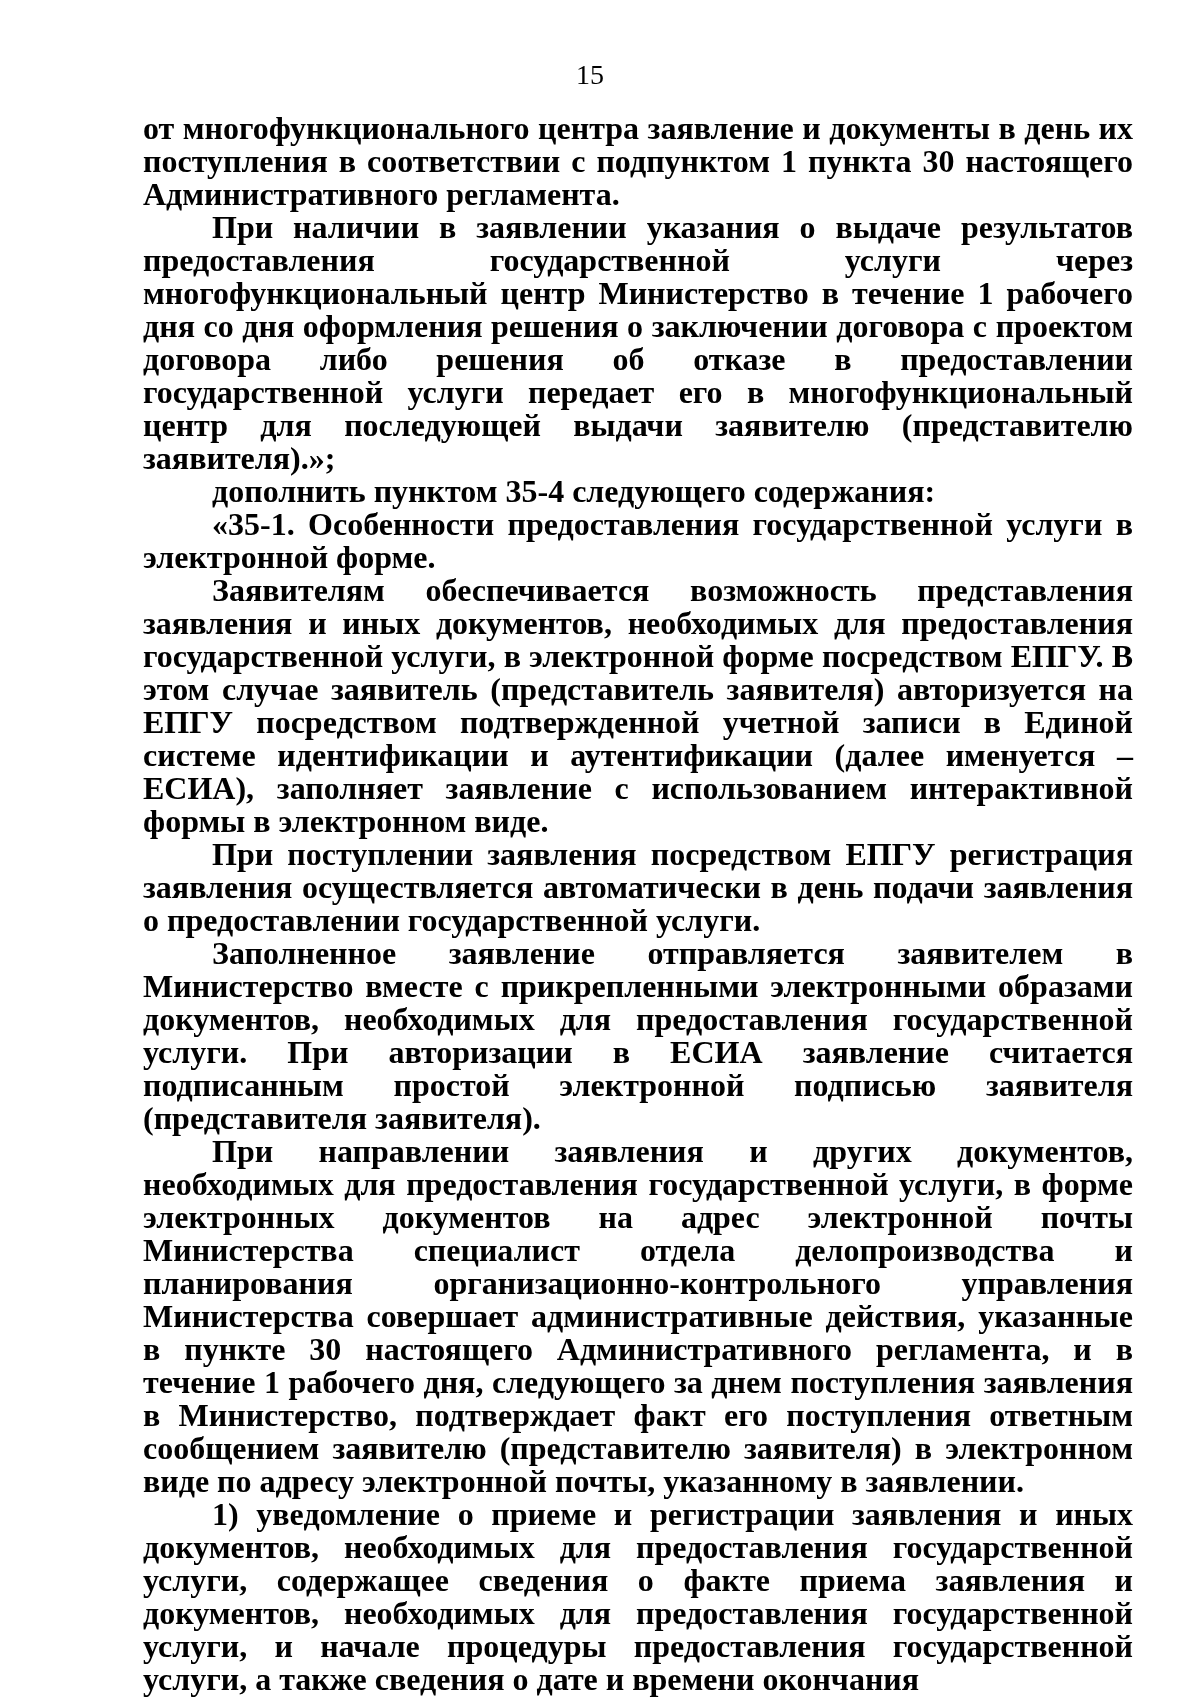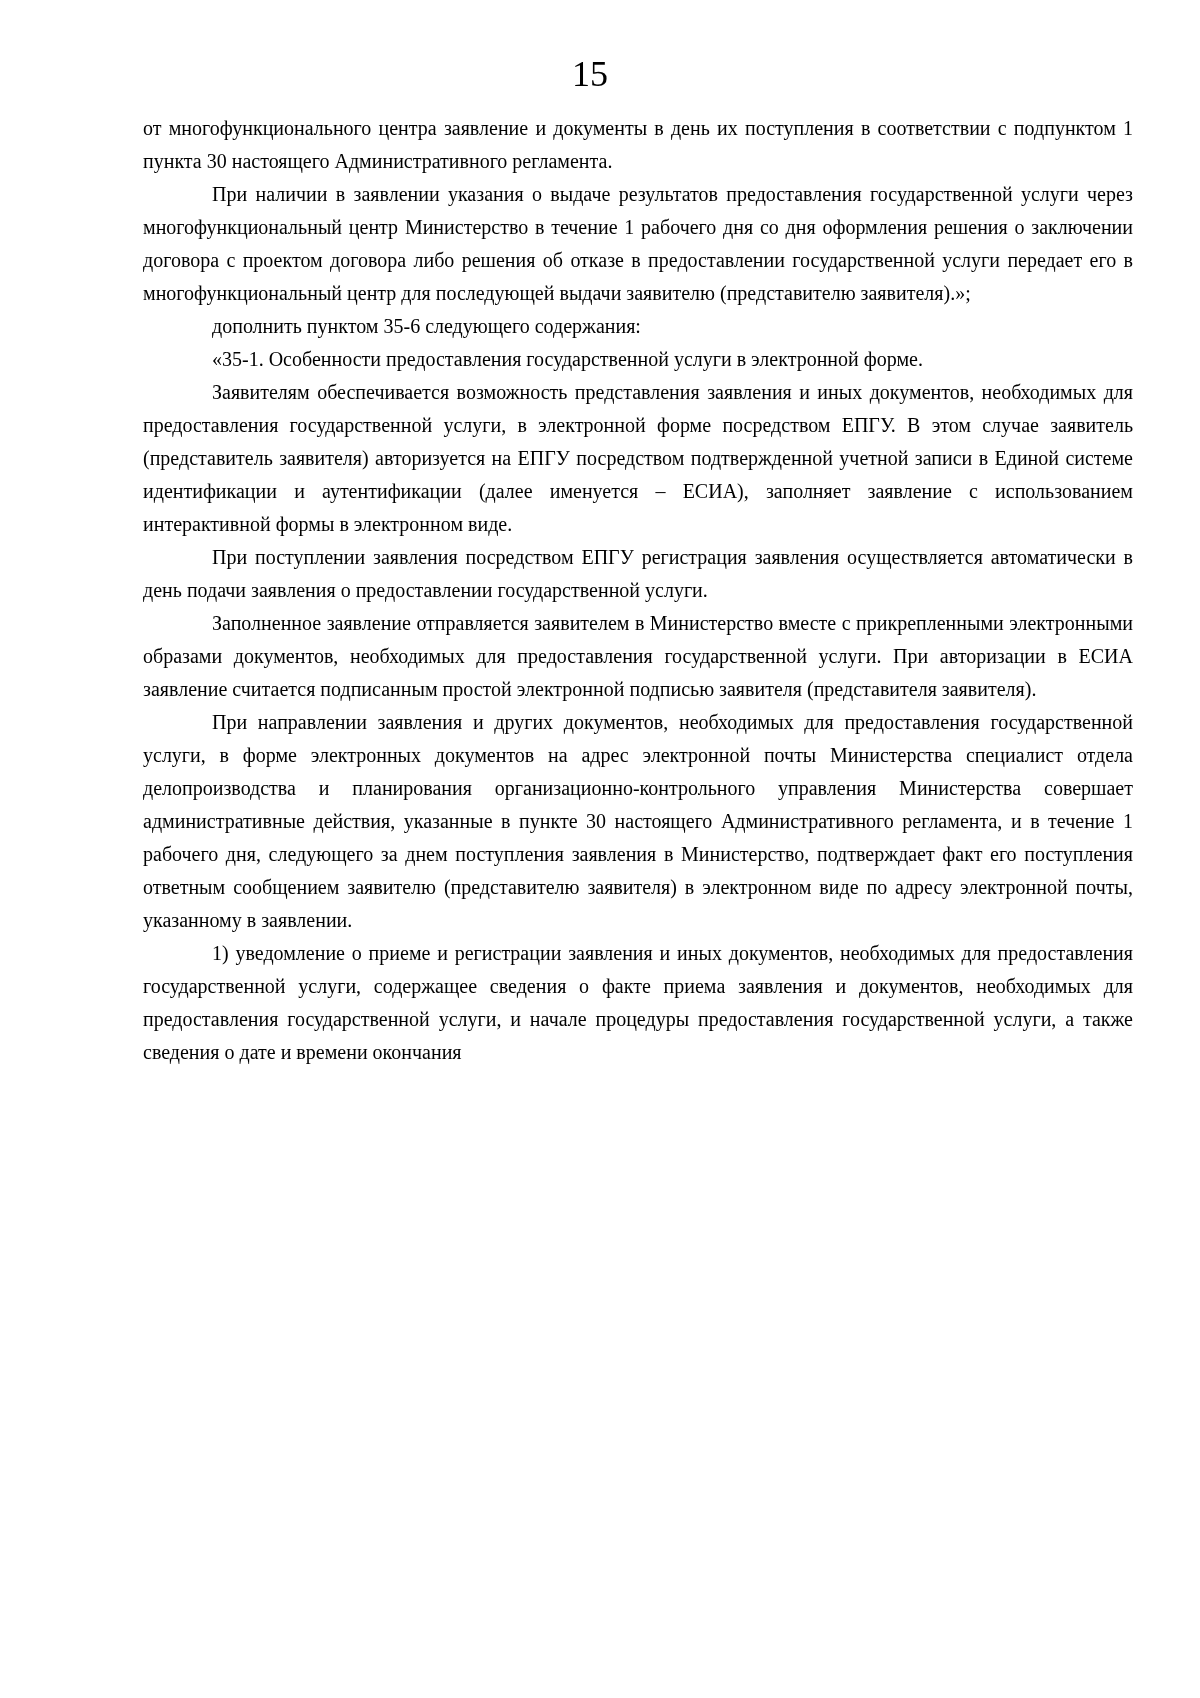--- a/index.html
+++ b/index.html
@@ -19,52 +19,53 @@
     height: 1698px;
     background: #ffffff;
     overflow: hidden;
   }
   .page-number {
     position: absolute;
     top: 58px;
     left: 0;
     width: 1180px;
     text-align: center;
-    font-size: 36px;
+    font-size: 28px;
     line-height: 33px;
   }
   .body-text {
     position: absolute;
     top: 112px;
     left: 143px;
     width: 990px;
-    font-size: 20px;
+    font-size: 32px;
     line-height: 33px;
     text-align: justify;
     text-justify: inter-word;
+    font-weight: bold;
   }
   .body-text p {
     margin: 0;
     padding: 0;
     text-indent: 69px;
   }
   .body-text p.no-indent {
     text-indent: 0;
   }
 </style>
 </head>
 <body>
 
 <div class="page">
   <div class="page-number">15</div>
 
   <div class="body-text">
     <p class="no-indent">от многофункционального центра заявление и документы в день их поступления в соответствии с подпунктом 1 пункта 30 настоящего Административного регламента.</p>
     <p>При наличии в заявлении указания о выдаче результатов предоставления государственной услуги через многофункциональный центр Министерство в течение 1 рабочего дня со дня оформления решения о заключении договора с проектом договора либо решения об отказе в предоставлении государственной услуги передает его в многофункциональный центр для последующей выдачи заявителю (представителю заявителя).»;</p>
-    <p>дополнить пунктом 35-6 следующего содержания:</p>
+    <p>дополнить пунктом 35-4 следующего содержания:</p>
     <p>«35-1. Особенности предоставления государственной услуги в электронной форме.</p>
     <p>Заявителям обеспечивается возможность представления заявления и иных документов, необходимых для предоставления государственной услуги, в электронной форме посредством ЕПГУ. В этом случае заявитель (представитель заявителя) авторизуется на ЕПГУ посредством подтвержденной учетной записи в Единой системе идентификации и аутентификации (далее именуется – ЕСИА), заполняет заявление с использованием интерактивной формы в электронном виде.</p>
     <p>При поступлении заявления посредством ЕПГУ регистрация заявления осуществляется автоматически в день подачи заявления о предоставлении государственной услуги.</p>
     <p>Заполненное заявление отправляется заявителем в Министерство вместе с прикрепленными электронными образами документов, необходимых для предоставления государственной услуги. При авторизации в ЕСИА заявление считается подписанным простой электронной подписью заявителя (представителя заявителя).</p>
     <p>При направлении заявления и других документов, необходимых для предоставления государственной услуги, в форме электронных документов на адрес электронной почты Министерства специалист отдела делопроизводства и планирования организационно-контрольного управления Министерства совершает административные действия, указанные в пункте 30 настоящего Административного регламента, и в течение 1 рабочего дня, следующего за днем поступления заявления в Министерство, подтверждает факт его поступления ответным сообщением заявителю (представителю заявителя) в электронном виде по адресу электронной почты, указанному в заявлении.</p>
     <p>1) уведомление о приеме и регистрации заявления и иных документов, необходимых для предоставления государственной услуги, содержащее сведения о факте приема заявления и документов, необходимых для предоставления государственной услуги, и начале процедуры предоставления государственной услуги, а также сведения о дате и времени окончания</p>
   </div>
 </div>
 
 </body></html>

